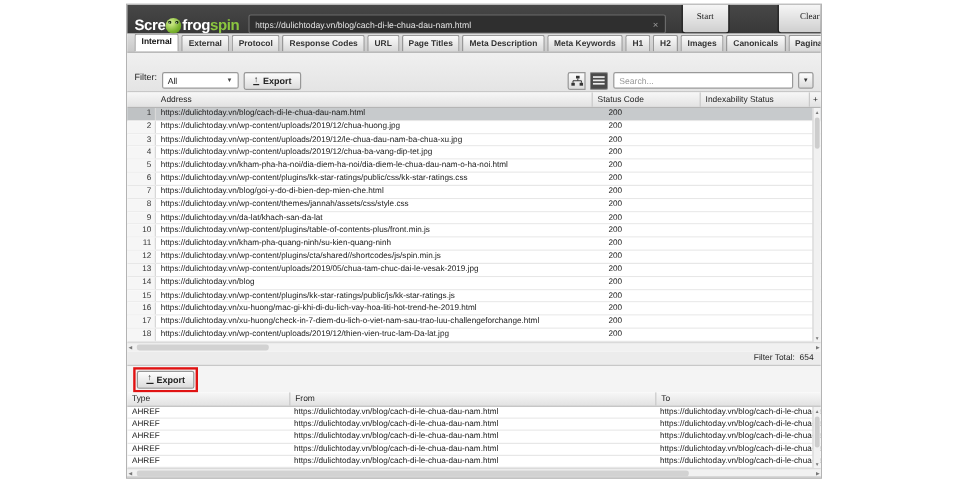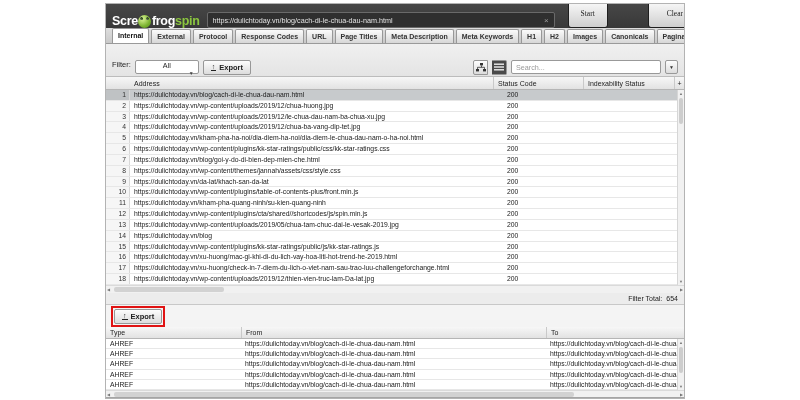--- a/index.html
+++ b/index.html
@@ -45,21 +45,21 @@
          margin-right:2px; flex:0 0 auto; }
   .tab.selected { background:#ffffff; height:15px; line-height:14px; color:#111; }
 
   
   .filterrow { height:21px; background:linear-gradient(#f0f0f0,#e4e4e4);
                border-bottom:1px solid #bcbcbc; display:flex; align-items:flex-start;
                padding:16px 6px; gap:4px; flex:0 0 auto; }
   .filterrow .lbl { font-size:7.5px; color:#222; }
   .dropdown { width:64px; height:14px; background:#fff; border:1px solid #999;
               border-radius:2px; font-size:7.2px; color:#222; display:flex;
-              align-items:center; padding:0 4px;flex-direction:column; }
+              align-items:center; padding:0 4px; }
   .dropdown .arrow { margin-left:auto; font-size:5px; color:#444; }
   .btn-export { height:15px; border:1px solid #979797; border-radius:2px;
                 background:linear-gradient(#fdfdfd,#dcdcdc); display:flex;
                 align-items:center; gap:3px; padding:0 7px; font-size:7.5px;
                 font-weight:bold; color:#222;
                 font-family:"Liberation Sans", sans-serif; }
   .up-icon { font-size:7px; font-weight:bold; color:#222; border-bottom:1.5px solid #222;
              line-height:6px; padding:0 1px; }
   .spacer { flex:1 1 auto; }
   .iconbtn { width:15px; height:15px; border:1px solid #979797;

